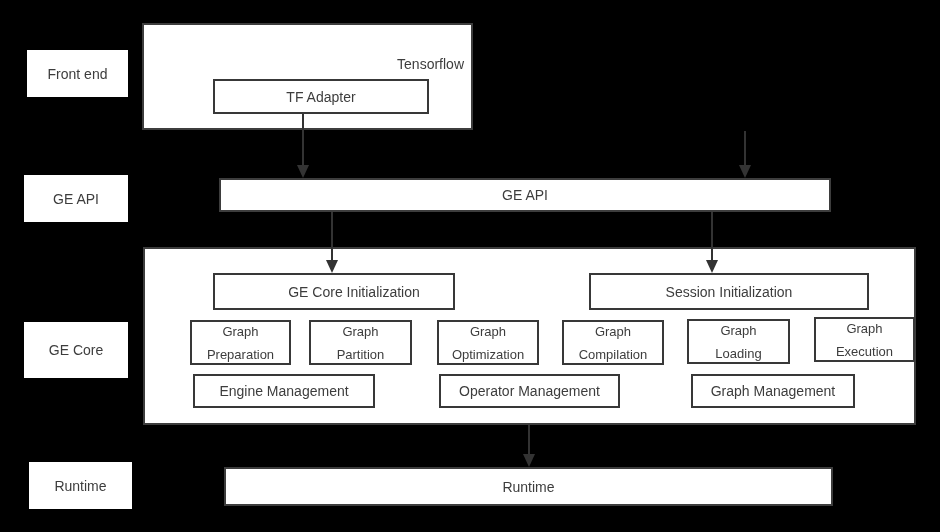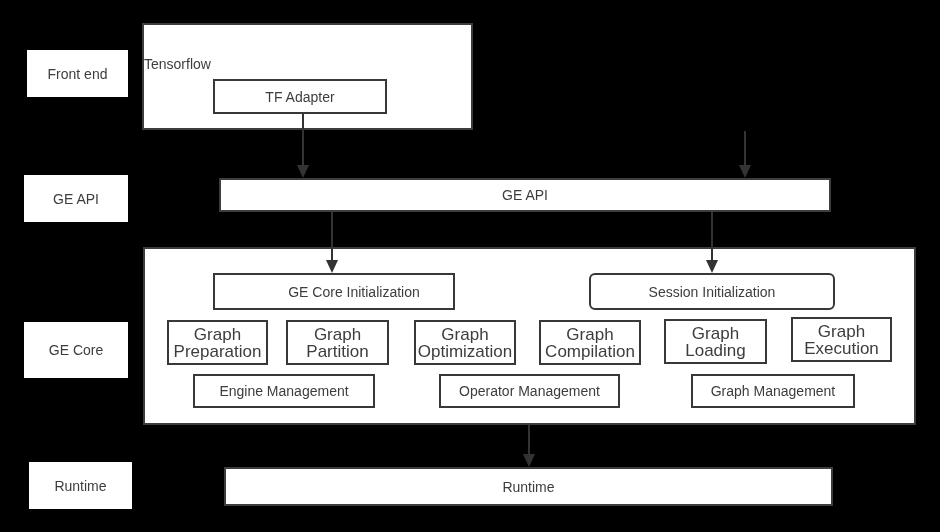--- a/index.html
+++ b/index.html
@@ -12,53 +12,53 @@
   .side-label{
     position:absolute;background:#fff;color:#3d3d3d;
   }
   .outer-box{
     position:absolute;background:#fff;border:2px solid #3d3d3d;box-sizing:border-box;
   }
   .inner-box{
     position:absolute;background:#fff;border:2px solid #383838;box-sizing:border-box;
   }
   .module-box{
-    font-size:17px;line-height:17px;white-space:pre-line;
+    font-size:13px;line-height:23px;white-space:pre-line;margin-left:23px;
   }
   .arrow{position:absolute;z-index:6;}
   .arrow .stem{position:absolute;width:2px;background:#333;}
   .arrow .head{
     position:absolute;width:0;height:0;
     border-left:6px solid transparent;border-right:6px solid transparent;
     border-top:13px solid #333;
   }
-  .title-top{position:absolute;left:0;right:7px;top:31px;text-align:left;}
+  .title-top{position:absolute;left:0;right:7px;top:31px;text-align:right;}
 </style>
 </head>
 <body>
 
 <div id="canvas">
 
   <div class="side-label flexc" style="left:27px;top:50px;width:101px;height:47px;">Front end</div>
   <div class="side-label flexc" style="left:24px;top:175px;width:104px;height:47px;">GE API</div>
   <div class="side-label flexc" style="left:24px;top:322px;width:104px;height:56px;">GE Core</div>
   <div class="side-label flexc" style="left:29px;top:462px;width:103px;height:47px;">Runtime</div>
 
   <div class="outer-box" style="left:142px;top:23px;width:331px;height:107px;">
     <div class="title-top">Tensorflow</div>
-    <div class="inner-box flexc" style="left:69px;top:54px;width:174px;height:35px;">TF Adapter</div>
+    <div class="inner-box flexc" style="left:69px;top:54px;width:216px;height:35px;">TF Adapter</div>
   </div>
 
 
   <div class="outer-box flexc" style="left:219px;top:178px;width:612px;height:34px;">GE API</div>
 
   <div class="outer-box" style="left:143px;top:247px;width:773px;height:178px;">
 
     <div class="inner-box flexc" style="left:68px;top:24px;width:242px;height:37px;padding-left:40px;">GE Core Initialization</div>
-    <div class="inner-box flexc" style="left:444px;top:24px;width:246px;height:37px;border-radius:6px;">Session Initialization</div>
+    <div class="inner-box flexc" style="left:444px;top:24px;width:280px;height:37px;">Session Initialization</div>
 
     <div class="inner-box module-box flexc" style="left:22px;top:71px;width:101px;height:45px;">Graph
 Preparation</div>
     <div class="inner-box module-box flexc" style="left:141px;top:71px;width:103px;height:45px;">Graph
 Partition</div>
     <div class="inner-box module-box flexc" style="left:269px;top:71px;width:102px;height:45px;">Graph
 Optimization</div>
     <div class="inner-box module-box flexc" style="left:394px;top:71px;width:102px;height:45px;">Graph
 Compilation</div>
     <div class="inner-box module-box flexc" style="left:519px;top:70px;width:103px;height:45px;">Graph

